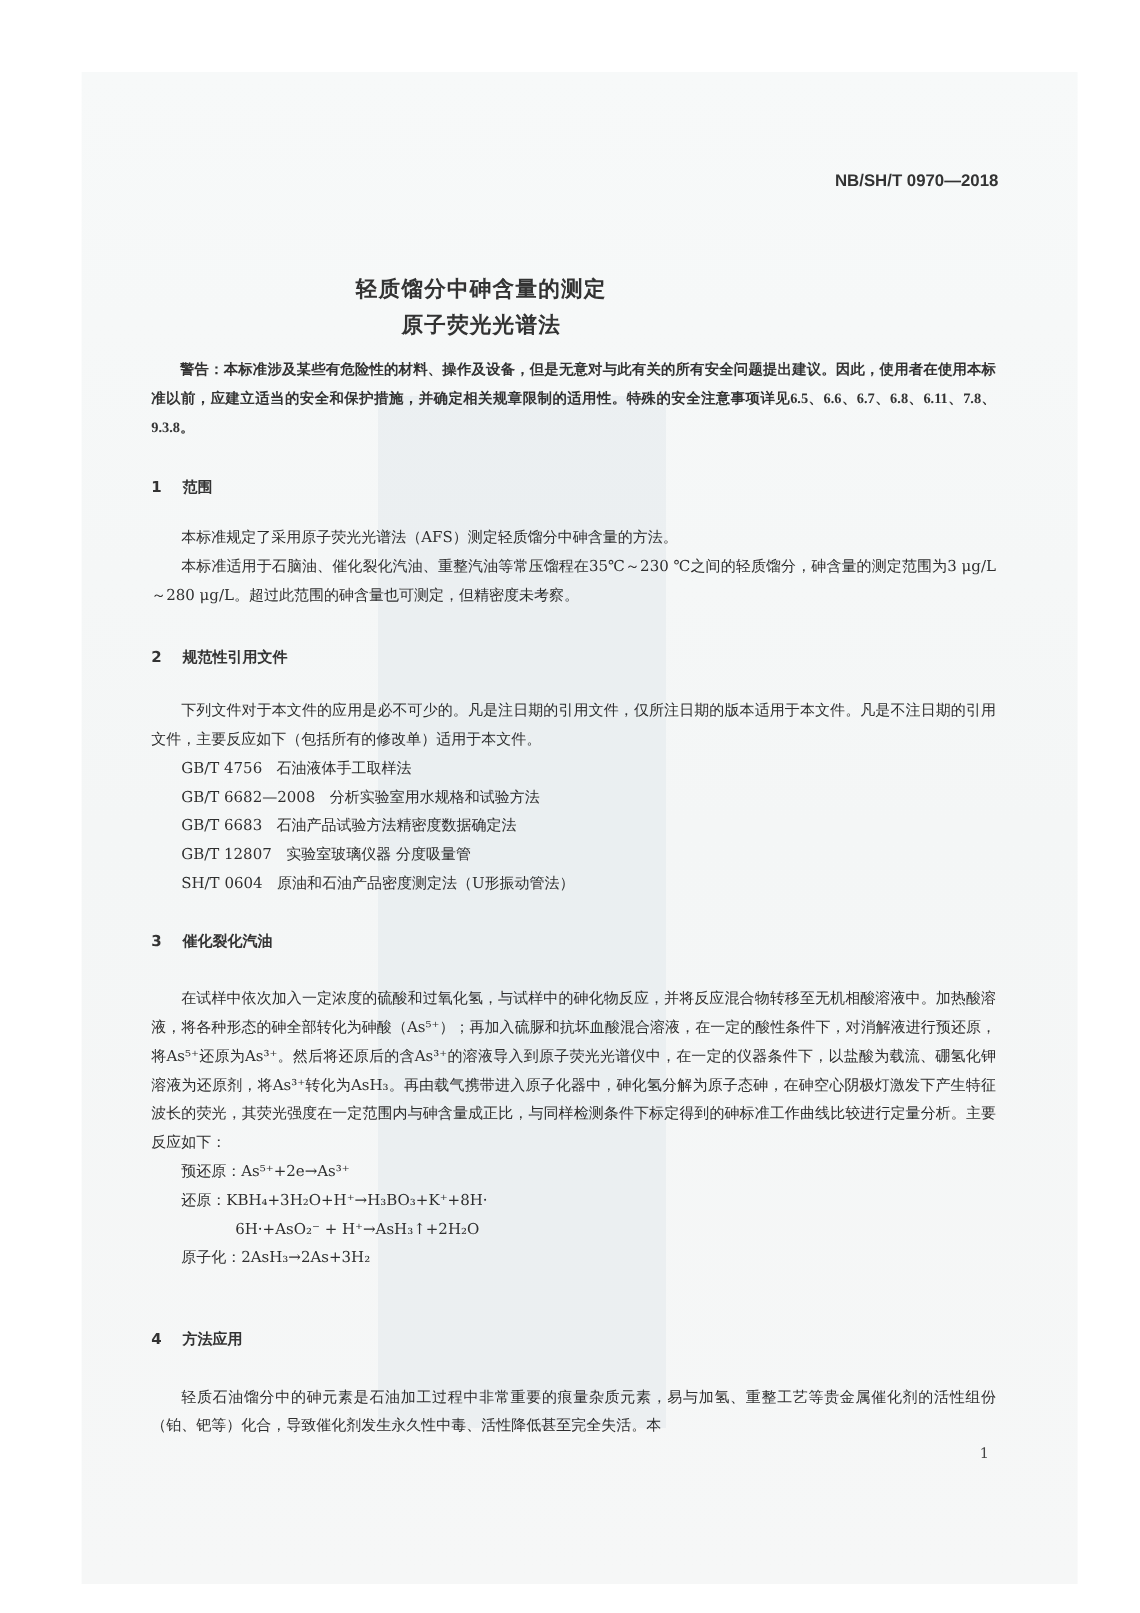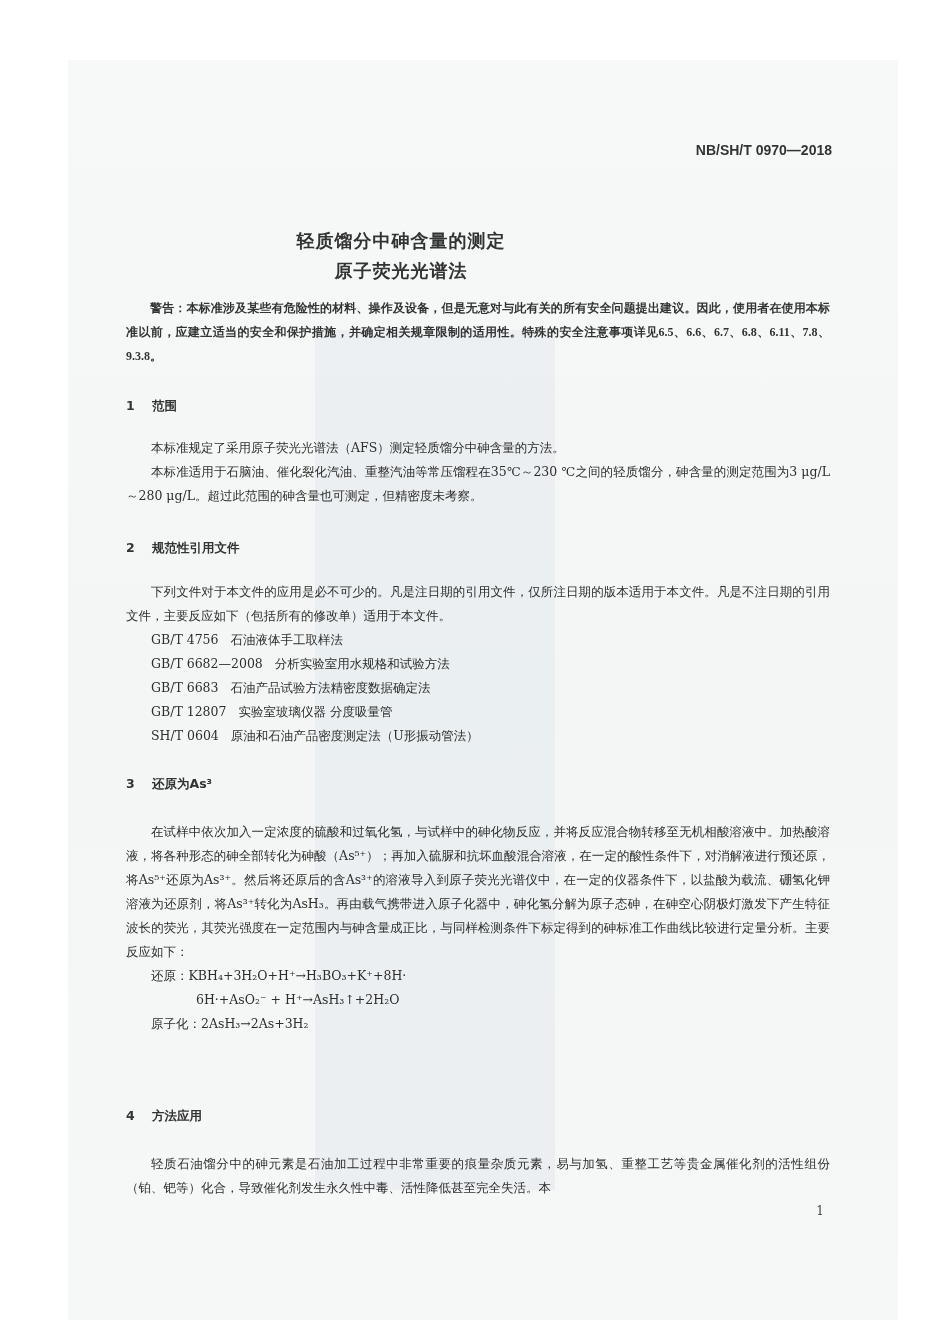--- a/index.html
+++ b/index.html
@@ -78,24 +78,25 @@
 <div class="block" style="top:580px;">
   <p class="para">下列文件对于本文件的应用是必不可少的。凡是注日期的引用文件，仅所注日期的版本适用于本文件。凡是不注日期的引用文件，主要反应如下（包括所有的修改单）适用于本文件。</p>
   <p class="ref"><span class="code">GB/T 4756</span><span>石油液体手工取样法</span></p>
   <p class="ref"><span class="code">GB/T 6682—2008</span><span>分析实验室用水规格和试验方法</span></p>
   <p class="ref"><span class="code">GB/T 6683</span><span>石油产品试验方法精密度数据确定法</span></p>
   <p class="ref"><span class="code">GB/T 12807</span><span>实验室玻璃仪器 分度吸量管</span></p>
   <p class="ref"><span class="code">SH/T 0604</span><span>原油和石油产品密度测定法（U形振动管法）</span></p>
 </div>
 
 <div class="heading" style="top:776px;">
-  <span class="num">3</span><span>还原为As³</span>
+  <span class="num">3</span><span>催化裂化汽油</span>
 </div>
 <div class="block" style="top:820px;">
   <p class="para">在试样中依次加入一定浓度的硫酸和过氧化氢，与试样中的砷化物反应，并将反应混合物转移至无机相酸溶液中。加热酸溶液，将各种形态的砷全部转化为砷酸（As⁵⁺）；再加入硫脲和抗坏血酸混合溶液，在一定的酸性条件下，对消解液进行预还原，将As⁵⁺还原为As³⁺。然后将还原后的含As³⁺的溶液导入到原子荧光光谱仪中，在一定的仪器条件下，以盐酸为载流、硼氢化钾溶液为还原剂，将As³⁺转化为AsH₃。再由载气携带进入原子化器中，砷化氢分解为原子态砷，在砷空心阴极灯激发下产生特征波长的荧光，其荧光强度在一定范围内与砷含量成正比，与同样检测条件下标定得到的砷标准工作曲线比较进行定量分析。主要反应如下：</p>
+  <p class="eq">预还原：As⁵⁺+2e→As³⁺</p>
   <p class="eq">还原：KBH₄+3H₂O+H⁺→H₃BO₃+K⁺+8H·</p>
   <p class="eq cont">6H·+AsO₂⁻ + H⁺→AsH₃↑+2H₂O</p>
   <p class="eq">原子化：2AsH₃→2As+3H₂</p>
 </div>
 
 <div class="heading" style="top:1108px;">
   <span class="num">4</span><span>方法应用</span>
 </div>
 <div class="block" style="top:1152px;">
   <p class="para">轻质石油馏分中的砷元素是石油加工过程中非常重要的痕量杂质元素，易与加氢、重整工艺等贵金属催化剂的活性组份（铂、钯等）化合，导致催化剂发生永久性中毒、活性降低甚至完全失活。本</p>

